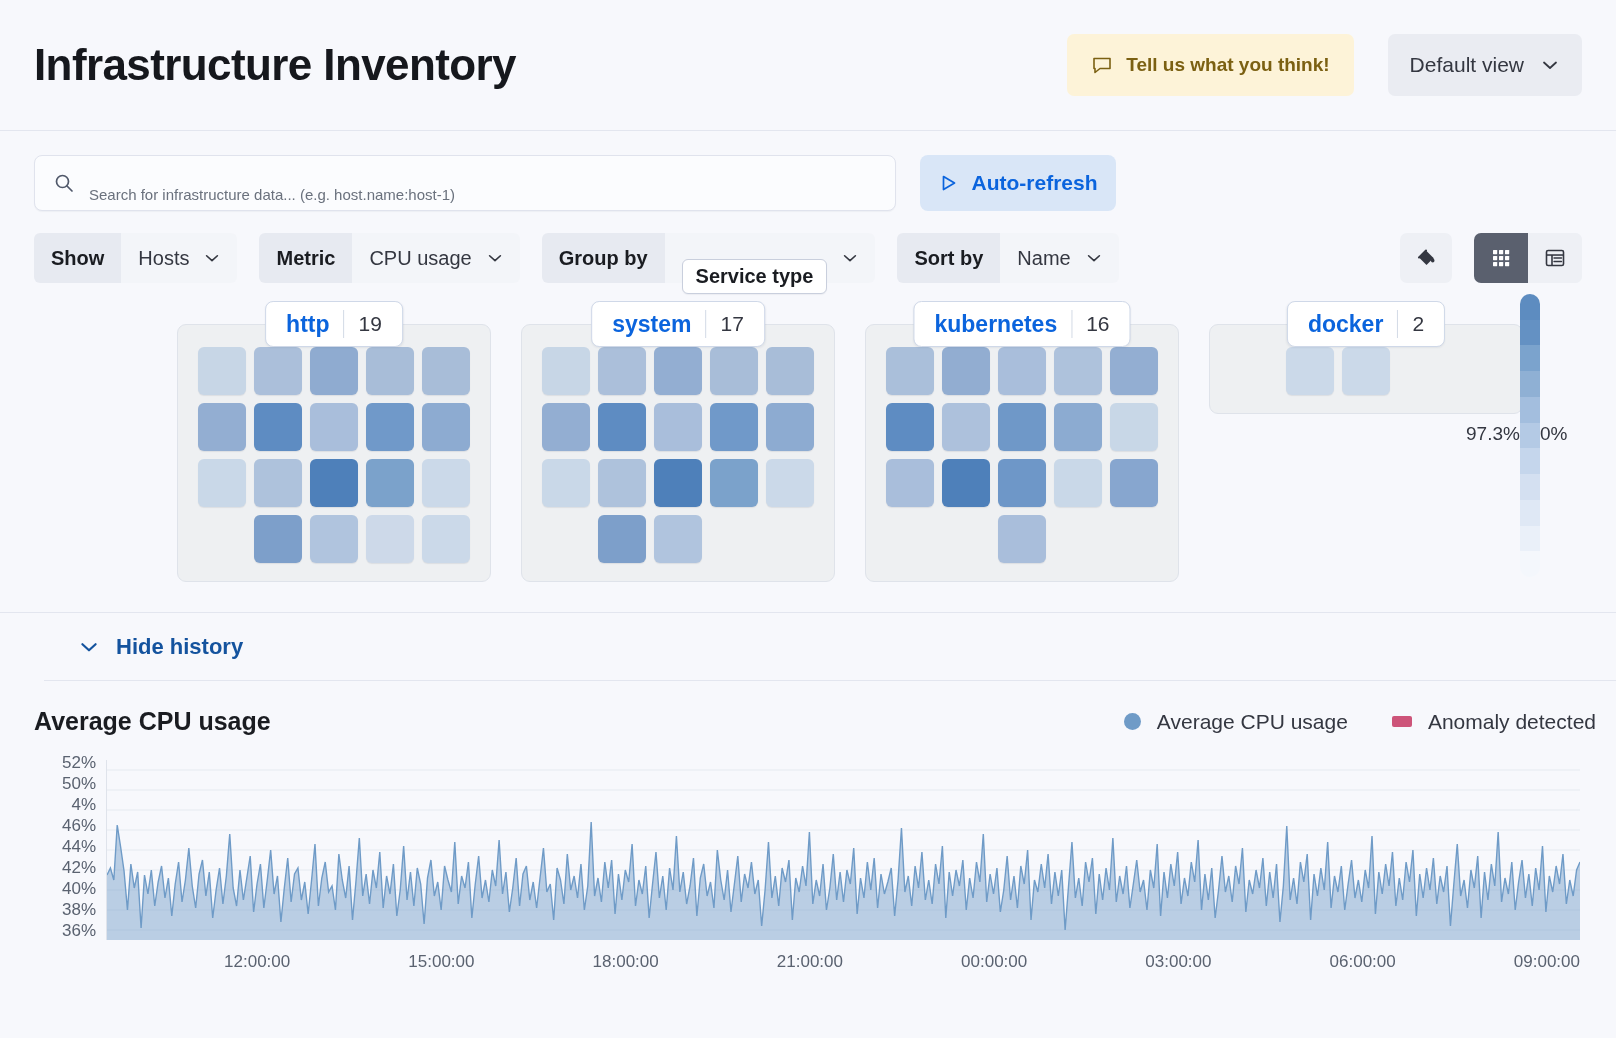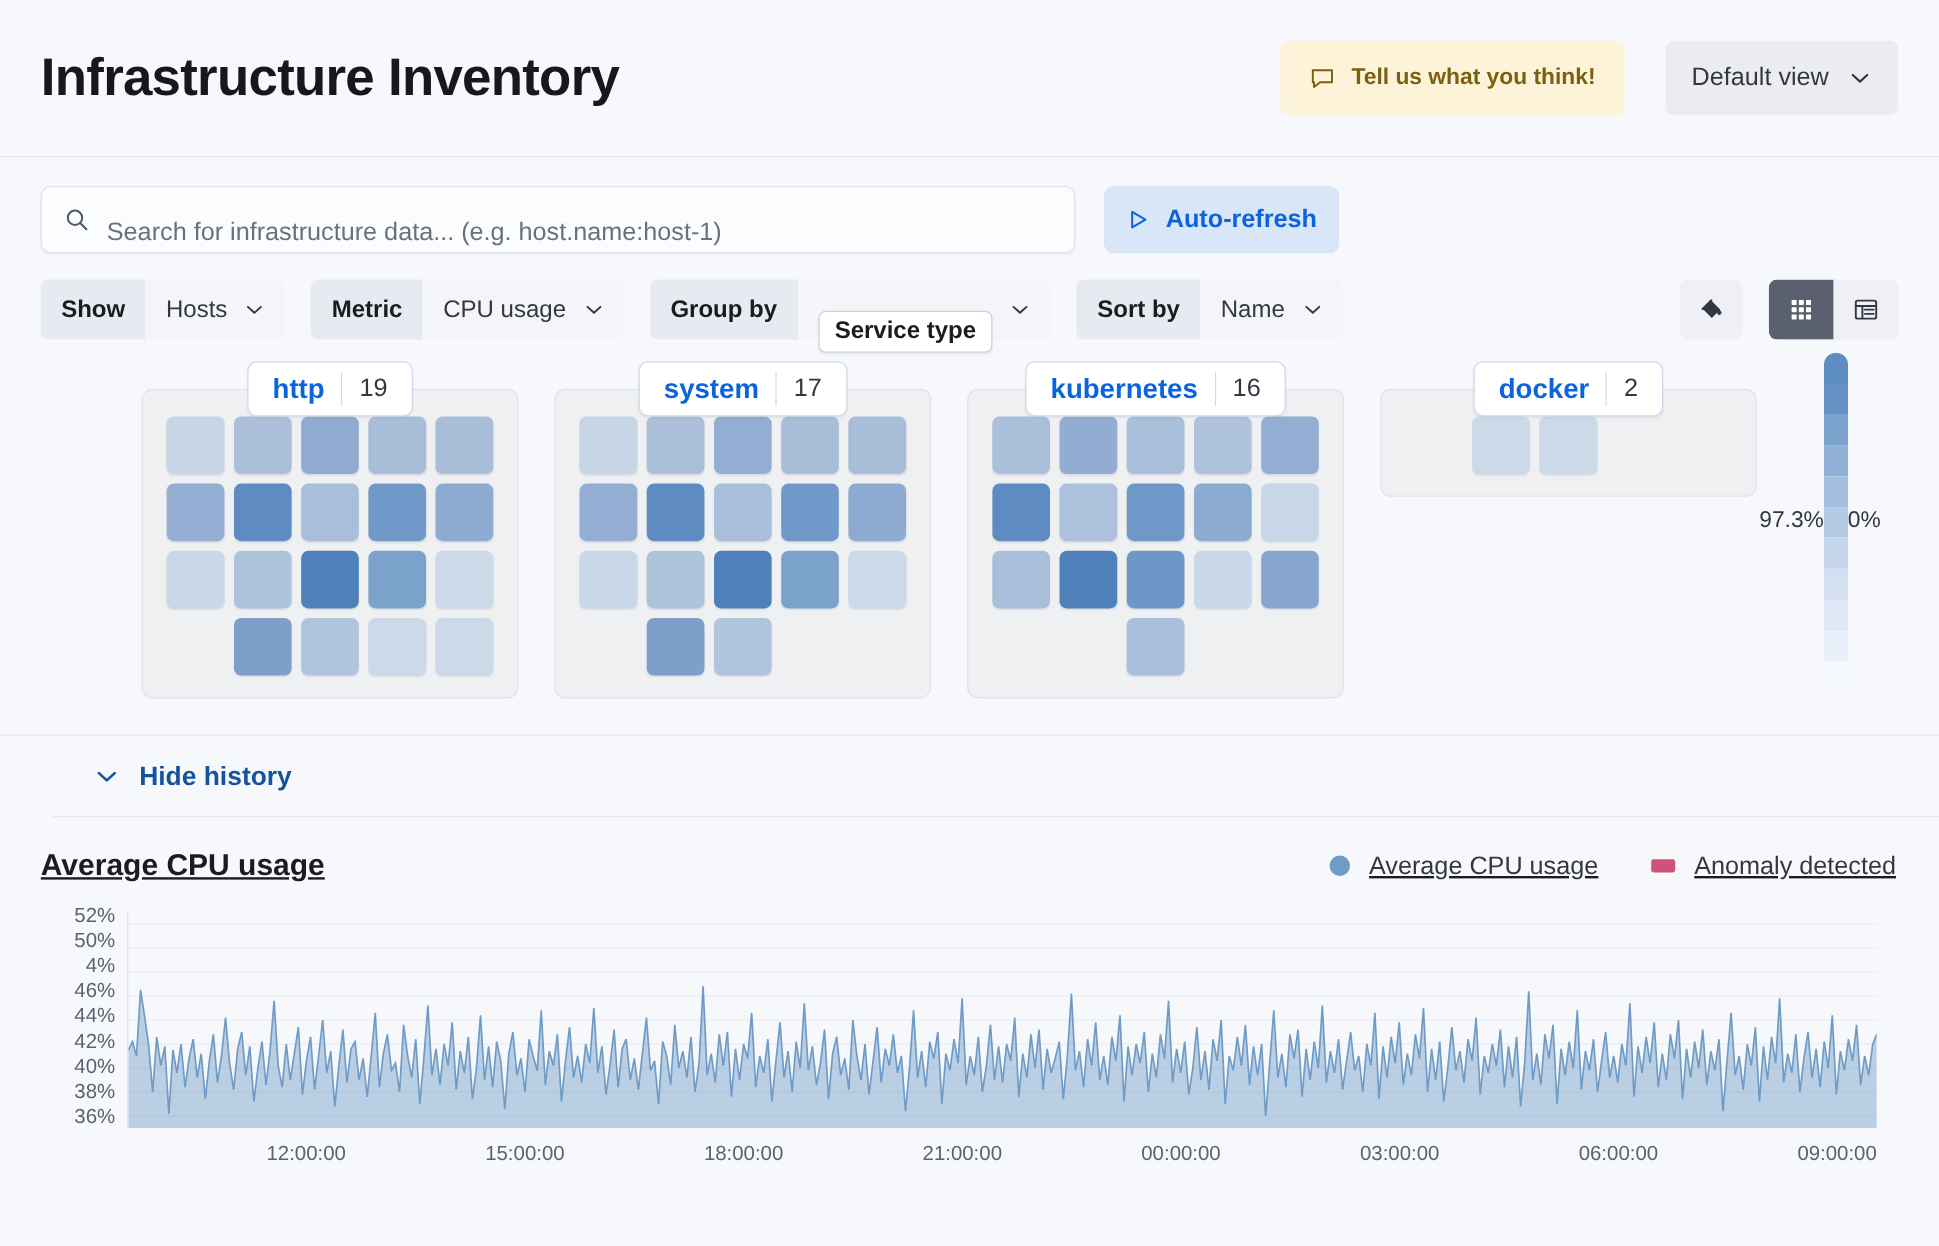--- a/index.html
+++ b/index.html
@@ -48,21 +48,21 @@
   .toolbar { padding: 24px 34px 0 34px; }
   .search-row { display: flex; align-items: center; gap: 24px; }
   .search-box {
     flex: 0 0 862px; height: 56px;
     background: #fbfcfe; border: 1px solid #e0e3ed; border-radius: 8px;
     display: flex; align-items: center; gap: 14px; padding: 0 18px;
     box-shadow: 0 1px 1px rgba(60,70,90,0.05);
   }
   .search-box input {
     border: none; outline: none; background: transparent;
-    font-size: 21px; color: #343741; width: 100%;
+    font-size: 15px; color: #343741; width: 100%;
     font-family: "Liberation Sans", sans-serif;
     margin-top: 22px;
   }
   .search-box input::placeholder { color: #6a717d; }
   .date-box {
     flex: 0 0 400px; height: 56px;
     background: #fbfcfe; border: 1px solid #e0e3ed; border-radius: 8px;
     display: flex; align-items: center; gap: 16px; padding: 0 20px;
     font-size: 21px; color: #343741;
     box-shadow: 0 1px 1px rgba(60,70,90,0.05);
@@ -120,21 +120,21 @@
     background: #eef0f5;
   }
   .seg button.active { background: #5a606e; }
 
   
   .waffle-area {
     position: relative; height: 330px;
     padding: 18px 34px 0 34px;
     border-bottom: 1px solid #e3e6ef;
   }
-  .groups { display: flex; align-items: flex-start; gap: 30px; padding-left: 84px; }
+  .groups { display: flex; align-items: flex-start; gap: 30px; padding-left: 84px; justify-content: center; }
   .group { position: relative; }
   .group-badge {
     position: absolute; top: 0; left: 50%; transform: translateX(-50%);
     background: #ffffff; border: 1px solid #cfd8e8; border-radius: 8px;
     height: 46px; display: flex; align-items: center;
     padding: 0 6px; z-index: 3;
     box-shadow: 0 1px 2px rgba(60,70,90,0.07);
     white-space: nowrap;
   }
   .group-badge .gname {
@@ -173,21 +173,21 @@
   
   .history-bar {
     height: 68px; display: flex; align-items: center;
     padding: 0 34px; border-bottom: 1px solid #e3e6ef; margin-left: 44px;
   }
   .hide-history {
     display: flex; align-items: center; gap: 16px;
     color: #14539e; font-size: 22px; font-weight: 700; cursor: pointer;
     background: none; border: none; font-family: "Liberation Sans", sans-serif;
   }
-  .chart-panel { padding: 26px 36px 0 34px; text-decoration: underline; }
+  .chart-panel { padding: 26px 20px 0 34px; }
   .chart-header { display: flex; align-items: center; justify-content: space-between; }
   .chart-title { font-size: 25px; font-weight: 700; color: #1a1c21; }
   .chart-legend { display: flex; align-items: center; gap: 44px; }
   .legend-item { display: flex; align-items: center; gap: 16px; font-size: 21px; color: #343741; }
   .legend-dot { width: 17px; height: 17px; border-radius: 50%; background: #6f9bc7; }
   .legend-sq { width: 20px; height: 11px; border-radius: 2px; background: #cd5479; }
 
   .chart-wrap { position: relative; margin-top: 18px; height: 230px; }
   .y-axis {
     position: absolute; left: 0; top: 0; width: 62px; height: 185px;

